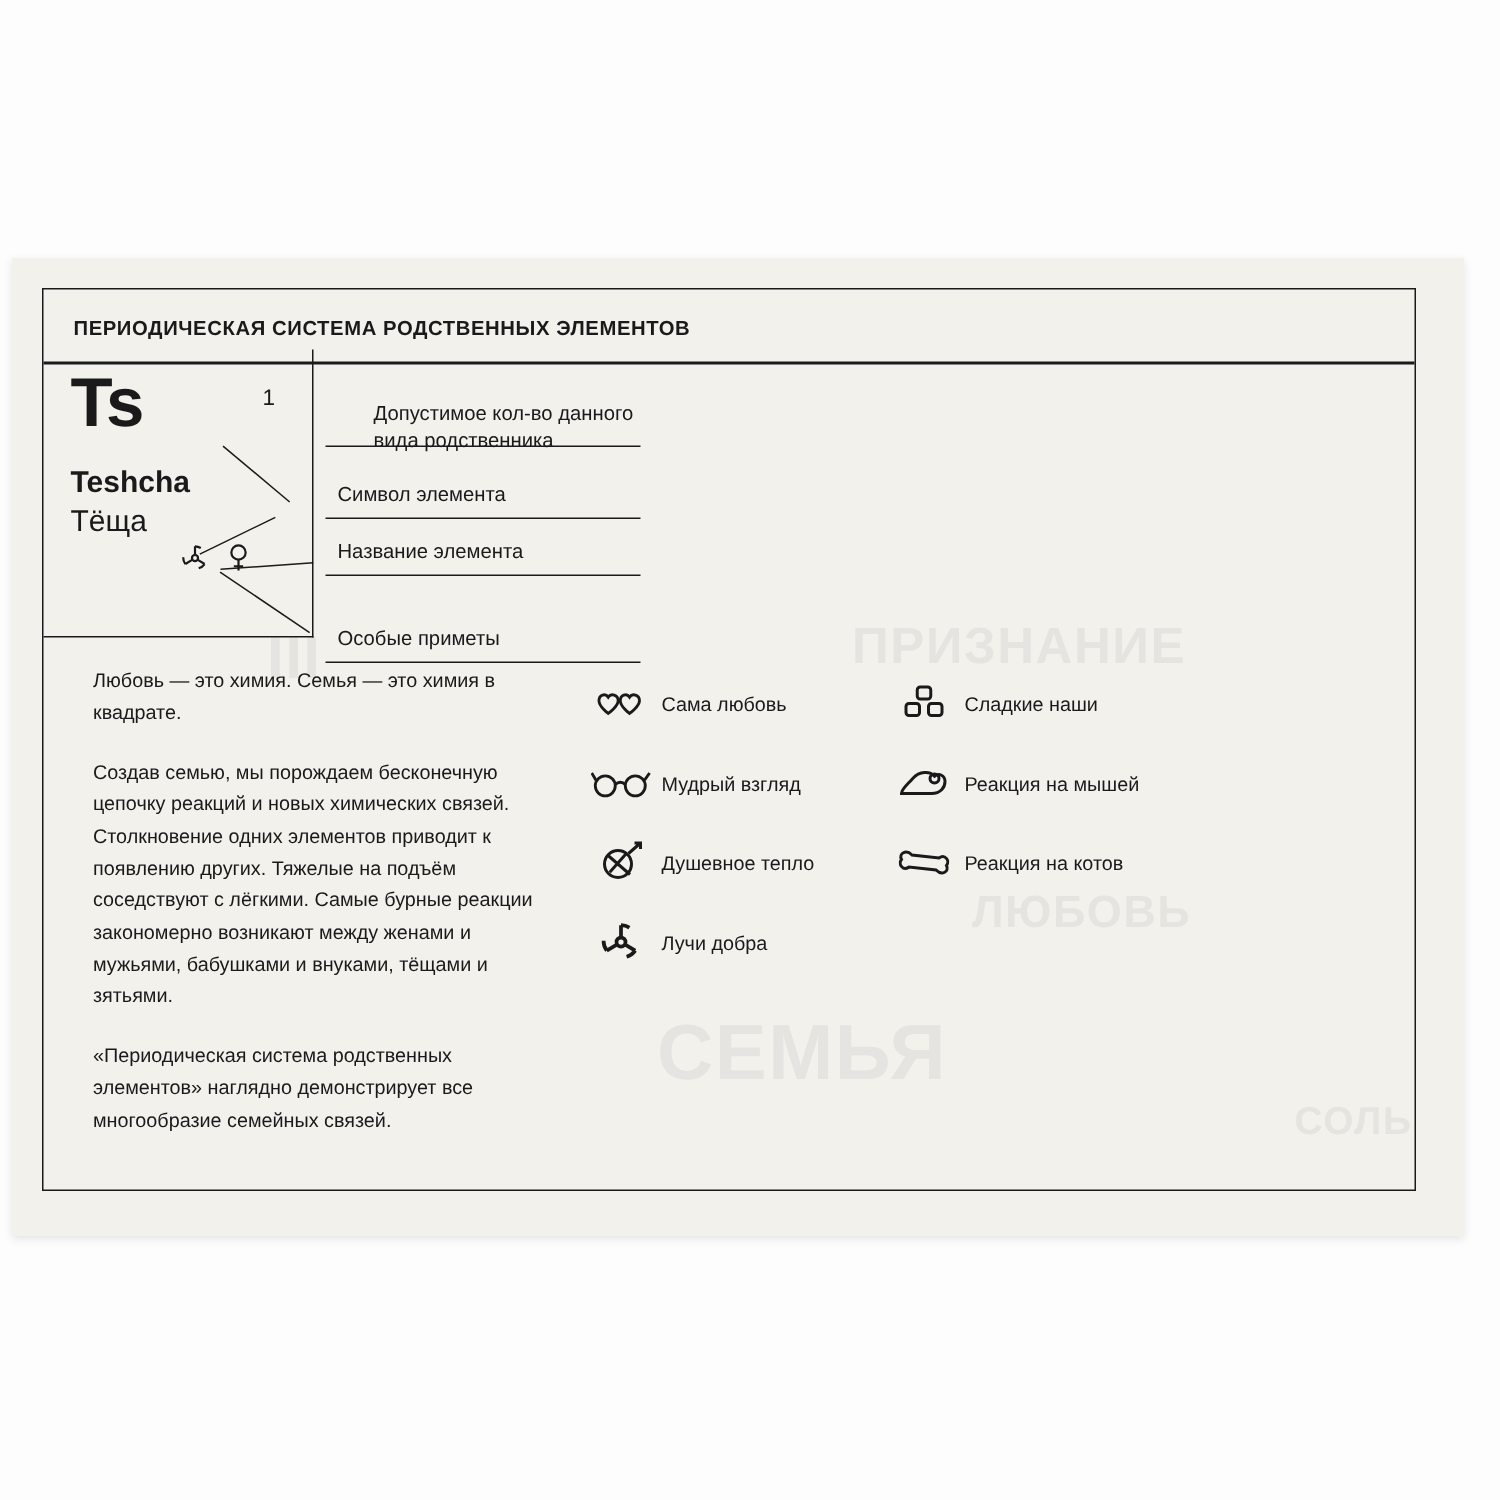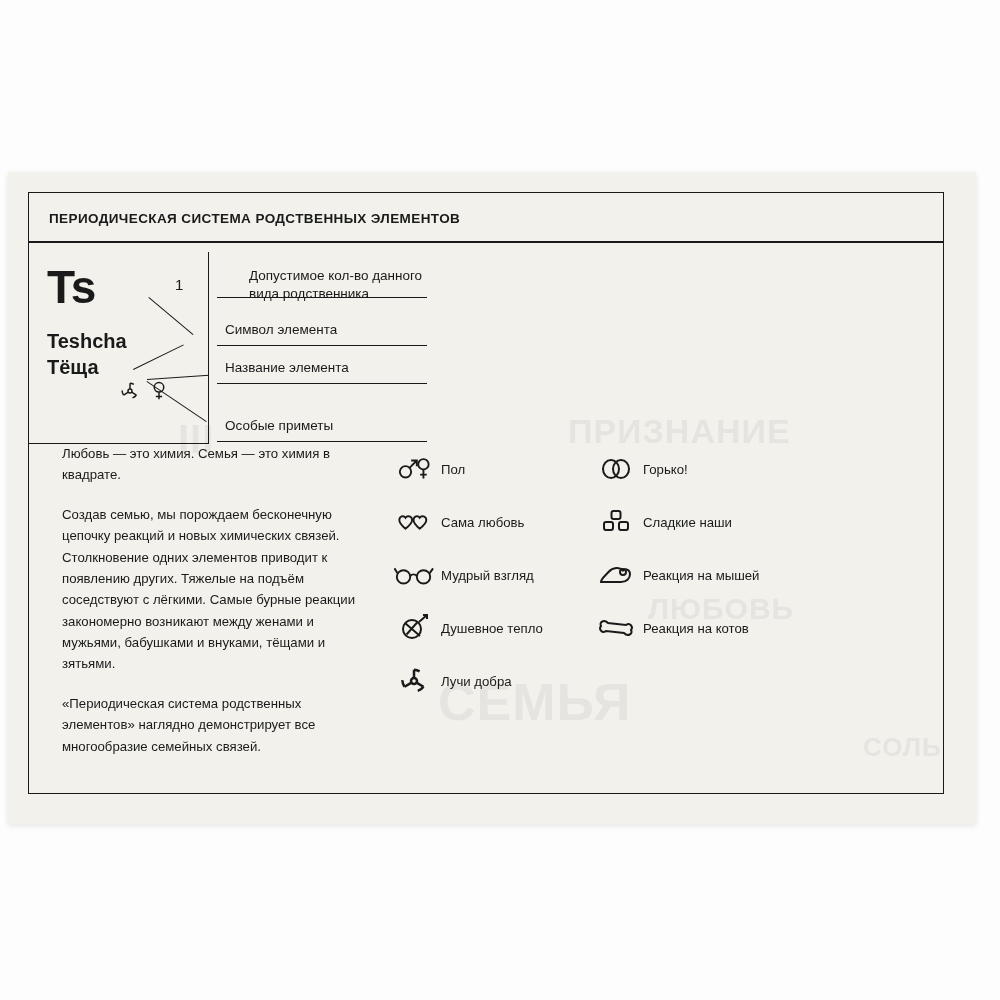--- a/index.html
+++ b/index.html
@@ -75,21 +75,21 @@
     top: 48px;
     width: 100%;
     height: 1.5px;
     background: #1a1a1a;
   }
 
   
   .keybox {
     position: absolute;
     left: 0;
-    top: 59px;
+    top: 40px;
     width: 180px;
     height: 192px;
     border-right: 1.5px solid #1a1a1a;
     border-bottom: 1.5px solid #1a1a1a;
     box-sizing: border-box;
   }
   .key-symbol {
     position: absolute;
     left: 18px;
     top: 12px;
@@ -103,21 +103,21 @@
     left: 18px;
     top: 78px;
     font-size: 20px;
     font-weight: bold;
   }
   .key-name {
     position: absolute;
     left: 18px;
     top: 104px;
     font-size: 20px;
-    font-weight: bold;
+    font-weight: normal;
   }
   .key-count {
     position: absolute;
     left: 146px;
     top: 24px;
     font-size: 15px;
   }
   .key-marks {
     position: absolute;
     left: 90px;
@@ -241,31 +241,20 @@
       <div class="leader-label" style="left:196px; top:224px;">Особые приметы</div>
 
       <div class="bodycol">
         <p>Любовь — это химия. Семья — это химия в квадрате.</p>
         <p>Создав семью, мы порождаем бесконечную цепочку реакций и новых химических связей. Столкновение одних элементов приводит к появлению других. Тяжелые на подъём соседствуют с лёгкими. Самые бурные реакции закономерно возникают между женами и мужьями, бабушками и внуками, тёщами и зятьями.</p>
         <p>«Периодическая система родственных элементов» наглядно демонстрирует все многообразие семейных связей.</p>
       </div>
 
       <div class="iconcol col1">
 
-        <div class="icon-row">
-          <span class="icon-slot">
-            <svg width="34" height="30" viewBox="0 0 36 30" fill="none" stroke="#1a1a1a" stroke-width="2">
-              <circle cx="9" cy="18" r="6"></circle>
-              <path d="M13.5 13.5 L21 6 M15 6 H21 V12"></path>
-              <circle cx="28" cy="10" r="5.5"></circle>
-              <path d="M28 15.5 V25 M24.5 21 H31.5"></path>
-            </svg>
-          </span>
-          <span class="icon-label">Пол</span>
-        </div>
 
         <div class="icon-row">
           <span class="icon-slot">
             <svg width="36" height="28" viewBox="0 0 38 28" fill="none" stroke="#1a1a1a" stroke-width="2">
               <path d="M14 10 C14 6 9 4.5 7 7.5 C5 4.5 0.5 6 0.5 10 C0.5 14 7 19 7 19 C7 19 14 14 14 10 Z" transform="translate(3,2)"></path>
               <path d="M14 10 C14 6 9 4.5 7 7.5 C5 4.5 0.5 6 0.5 10 C0.5 14 7 19 7 19 C7 19 14 14 14 10 Z" transform="translate(18,2)"></path>
             </svg>
           </span>
           <span class="icon-label">Сама любовь</span>
         </div>
@@ -305,29 +294,20 @@
           </span>
           <span class="icon-label">Лучи добра</span>
         </div>
 
       </div>
 
       <div class="iconcol col2">
 
 
 
-        <div class="icon-row">
-          <span class="icon-slot">
-            <svg width="36" height="24" viewBox="0 0 36 24" fill="none" stroke="#1a1a1a" stroke-width="2">
-              <ellipse cx="13" cy="12" rx="8" ry="9"></ellipse>
-              <ellipse cx="23" cy="12" rx="8" ry="9"></ellipse>
-            </svg>
-          </span>
-          <span class="icon-label">Горько!</span>
-        </div>
 
         <div class="icon-row">
           <span class="icon-slot">
             <svg width="30" height="28" viewBox="0 0 30 28" fill="none" stroke="#1a1a1a" stroke-width="2">
               <rect x="10.5" y="3" width="9" height="8" rx="2"></rect>
               <rect x="3" y="14" width="9" height="8" rx="2"></rect>
               <rect x="18" y="14" width="9" height="8" rx="2"></rect>
             </svg>
           </span>
           <span class="icon-label">Сладкие наши</span>

